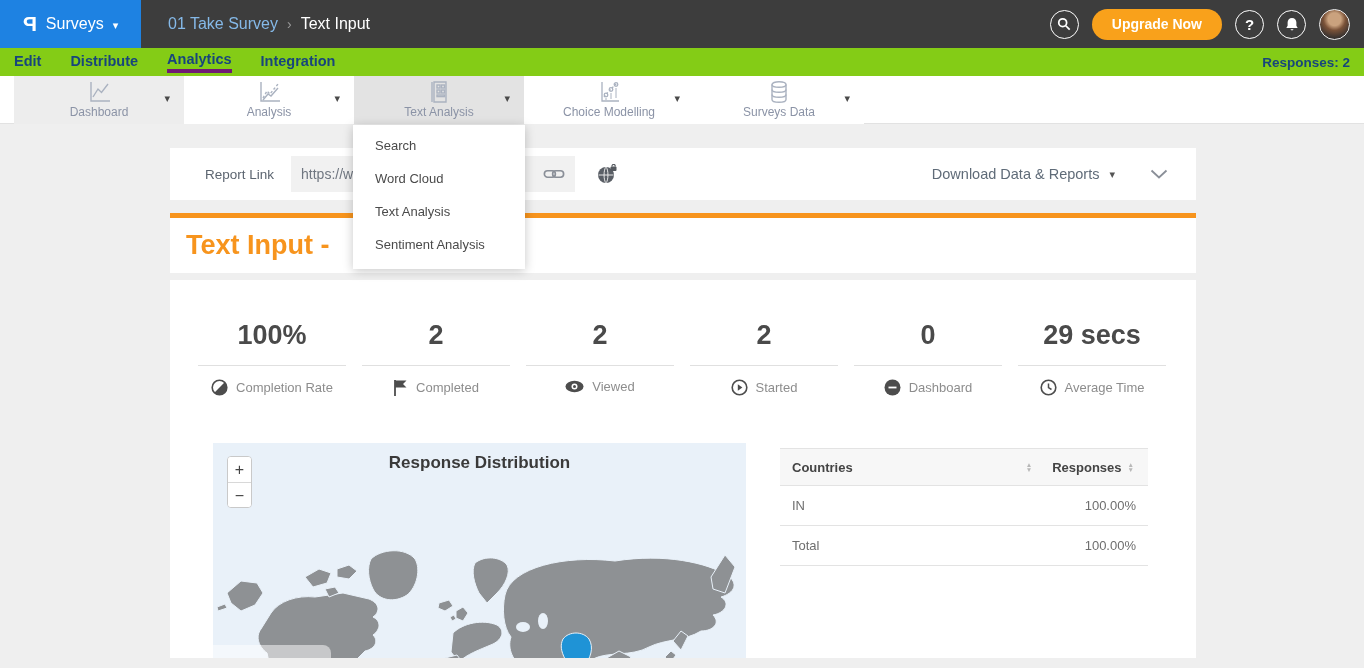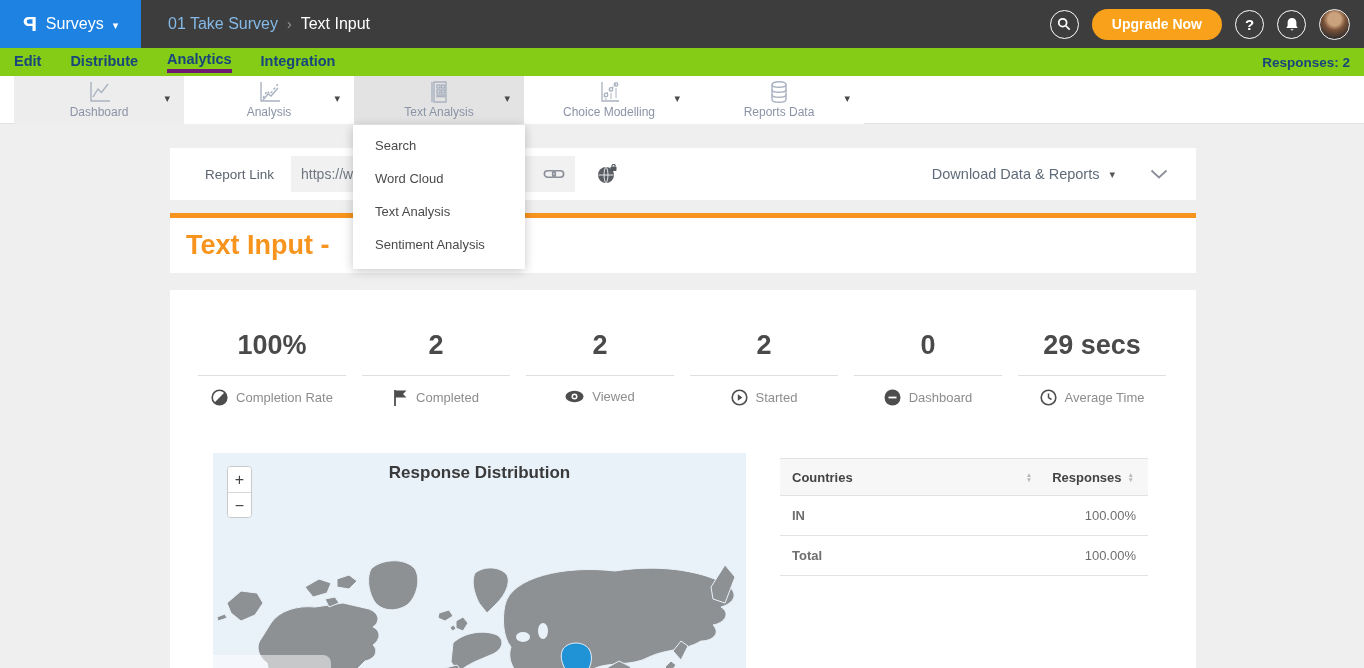--- a/index.html
+++ b/index.html
@@ -50,21 +50,21 @@
   .globe-btn { margin-left:22px; cursor:pointer; display:flex; }
   .download-group { margin-left:auto; display:flex; align-items:center; gap:10px; cursor:pointer; }
   .download-label { font-size:14.5px; color:#5f6b78; }
   .download-caret { font-size:11px; color:#555; }
   .expand-chevron { margin-left:35px; margin-right:28px; cursor:pointer; display:flex; }
 
   .orange-bar { position:absolute; left:170px; top:213px; width:1026px; height:5px; background:#f7941d; }
   .title-band { position:absolute; left:170px; top:218px; width:1026px; height:55px; background:#fff; display:flex; align-items:center; }
   .page-title { color:#f7941d; font-size:27px; font-weight:600; margin-left:16px; white-space:pre; }
 
-  .main-card { position:absolute; left:170px; top:290px; width:1026px; height:378px; background:#fff; }
+  .main-card { position:absolute; left:170px; top:280px; width:1026px; height:378px; background:#fff; }
 
   
   .stats { position:absolute; left:20px; top:40px; width:986px; display:flex; }
   .stat { width:164px; display:flex; flex-direction:column; align-items:center; }
   .stat-value { font-size:27px; font-weight:bold; color:#4a4a4a; }
   .stat-divider { width:148px; height:1px; background:#e0e0e0; margin:14px 0 13px; }
   .stat-bottom { display:flex; align-items:center; gap:8px; }
   .stat-label { font-size:13px; color:#8d8d8d; }
 
   
@@ -76,21 +76,21 @@
   .world-svg { position:absolute; left:0; top:98px; }
   .map-attrib { position:absolute; left:0; bottom:0; width:118px; height:13px; background:rgba(255,255,255,0.5); border-top-right-radius:8px; }
 
   
   .ctable { position:absolute; left:610px; top:168px; width:368px; font-size:13px; }
   .ctable-header { display:flex; align-items:center; background:#f7f7f7; border-top:1px solid #e3e3e3; border-bottom:1px solid #e3e3e3; height:38px; padding:0 12px; cursor:pointer; }
   .col-countries { flex:1; font-weight:bold; color:#444; }
   .col-responses { font-weight:bold; color:#444; margin:0 6px 0 18px; }
   .sort-icon { display:flex; flex-direction:column; color:#b8b8b8; font-size:6.5px; line-height:5.5px; margin-right:2px; }
   .ctable-row { display:flex; align-items:center; height:40px; border-bottom:1px solid #e3e3e3; padding:0 12px; color:#6e6e6e; }
-  .row-country { flex:1;font-weight:bold; }
+  .row-country { flex:1; }
   .row-value { }
 
   
   .menu { position:absolute; left:353px; top:125px; width:172px; background:#fff; box-shadow:0 2px 10px rgba(0,0,0,0.22); padding:4px 0 8px; z-index:50; }
   .menu-item { height:33px; line-height:33px; padding-left:22px; font-size:13px; color:#4a4a4a; cursor:pointer; }
   .menu-item.hl { background:#f4f4f4; }
 
   svg { display:block; }
 </style>
 </head>
@@ -191,21 +191,21 @@
     </div>
     <div class="tab t4">
       <span class="tab-icon">
           <svg width="24" height="24" viewBox="0 0 24 24" fill="none" stroke="#aab2c0" stroke-width="1.4">
             <ellipse cx="12" cy="4.5" rx="7" ry="2.8"></ellipse>
             <path d="M5 4.5v5c0 1.6 3.1 2.8 7 2.8s7-1.2 7-2.8v-5"></path>
             <path d="M5 9.5v5c0 1.6 3.1 2.8 7 2.8s7-1.2 7-2.8v-5"></path>
             <path d="M5 14.5v5c0 1.6 3.1 2.8 7 2.8s7-1.2 7-2.8v-5"></path>
           </svg>
         </span>
-      <span class="tab-label">Reports Data</span>
+      <span class="tab-label">Surveys Data</span>
       <span class="tab-caret">▾</span>
     </div>
   </div>
 
   <div class="report-card">
     <span class="report-label">Report Link</span>
     <div class="url-box">
       <span class="url-text">https://ww</span>
       <span class="link-icon">
         <svg width="22" height="14" viewBox="0 0 24 14" fill="none" stroke="#8a8f98" stroke-width="1.8">

